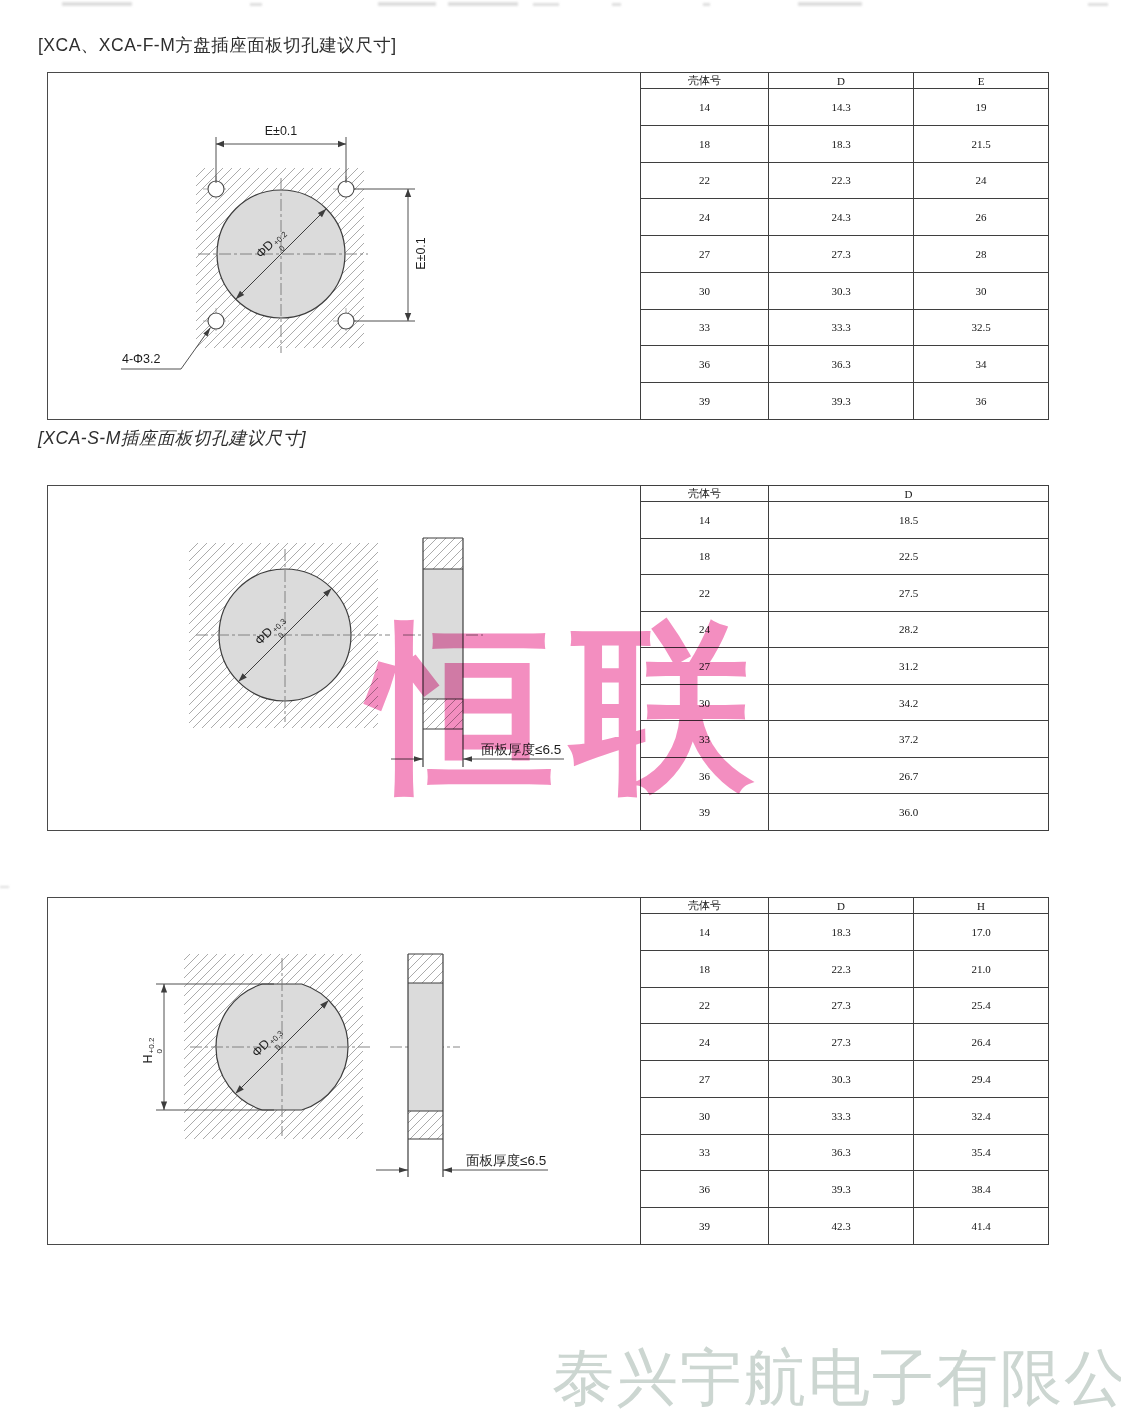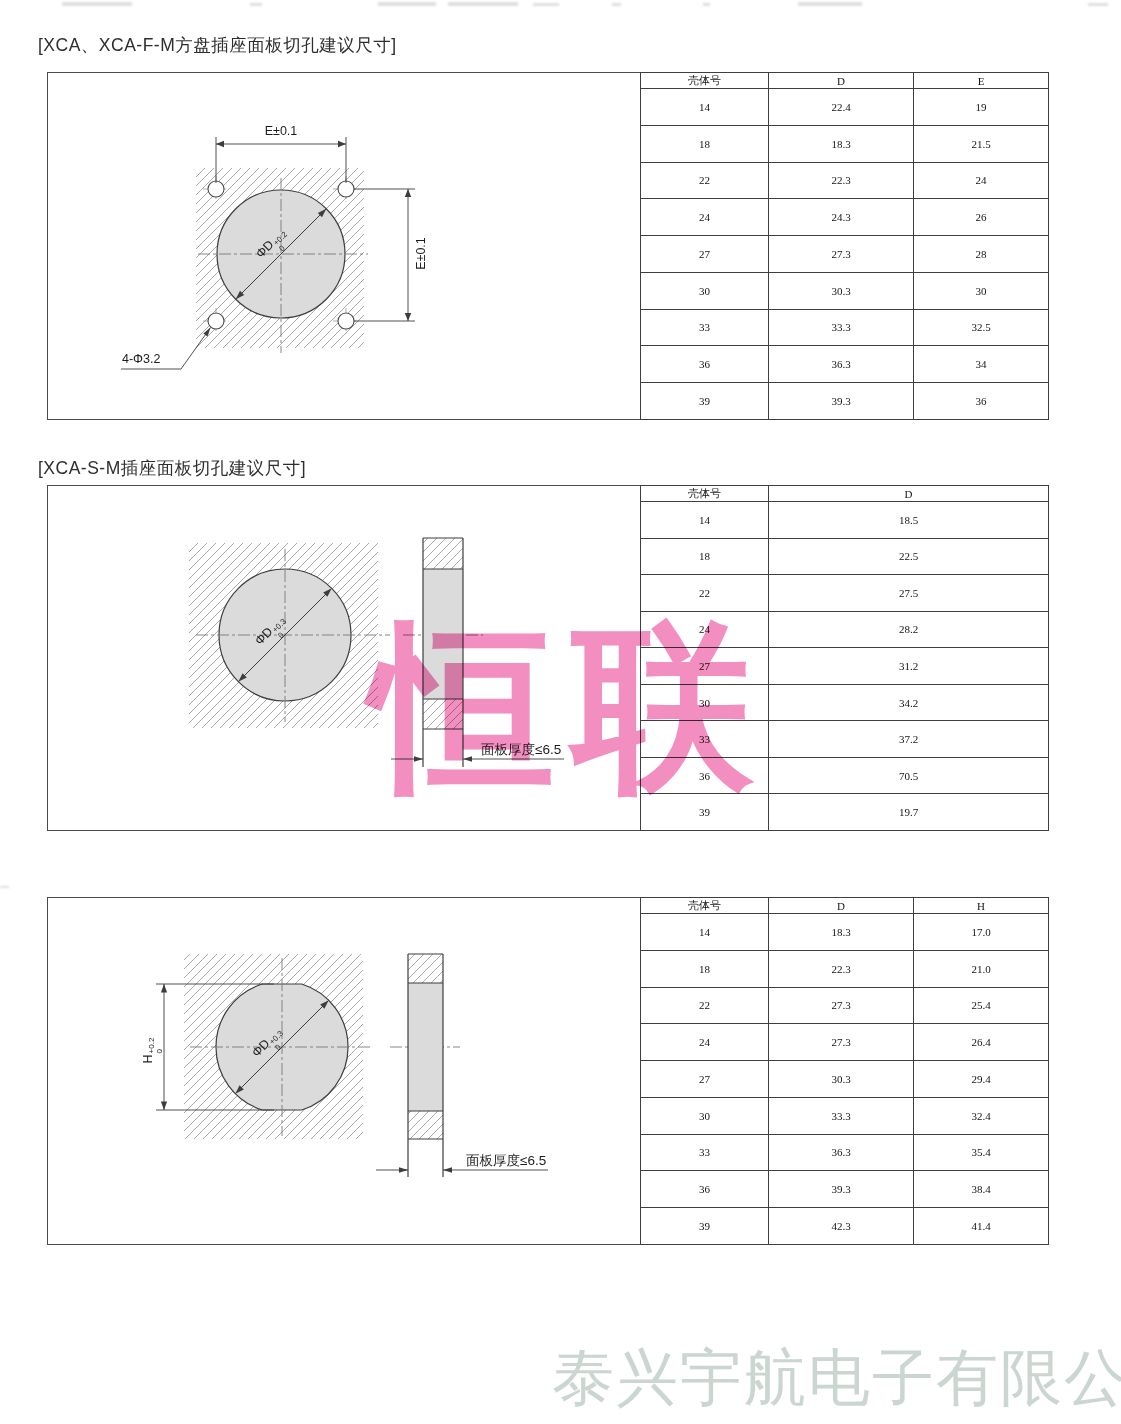--- a/index.html
+++ b/index.html
@@ -126,21 +126,21 @@
       <thead>
           <tr>
             <th>壳体号</th>
             <th>D</th>
             <th>E</th>
           </tr>
         </thead>
       <tbody>
           <tr>
             <td>14</td>
-            <td>22.4</td>
+            <td>14.3</td>
             <td>19</td>
           </tr>
           <tr>
             <td>18</td>
             <td>18.3</td>
             <td>21.5</td>
           </tr>
           <tr>
             <td>22</td>
             <td>22.3</td>
@@ -173,21 +173,21 @@
           </tr>
           <tr>
             <td>39</td>
             <td>39.3</td>
             <td>36</td>
           </tr>
         </tbody>
     </table>
   </div>
 
-  <div class="sec-title" style="top:456px;">[XCA-S-M插座面板切孔建议尺寸]</div>
+  <div class="sec-title" style="top:426px;font-style:italic;">[XCA-S-M插座面板切孔建议尺寸]</div>
 
   <div class="box" style="top:485px;height:344px;">
     <svg width="1000" height="344" viewBox="0 0 1000 344">
       <defs>
         <pattern id="hatchB" width="9" height="9" patternUnits="userSpaceOnUse">
           <path d="M0 9 L9 0" stroke="#969696" stroke-width="0.8"></path>
         </pattern>
       </defs>
       <rect x="141" y="57" width="189" height="185" fill="url(#hatchB)"></rect>
       <circle cx="237" cy="149" r="66" fill="#dbdbdb" stroke="#3d3d3d" stroke-width="1.2"></circle>
@@ -271,25 +271,25 @@
           <tr>
             <td>30</td>
             <td>34.2</td>
           </tr>
           <tr>
             <td>33</td>
             <td>37.2</td>
           </tr>
           <tr>
             <td>36</td>
-            <td>70.5</td>
+            <td>26.7</td>
           </tr>
           <tr>
             <td>39</td>
-            <td>19.7</td>
+            <td>36.0</td>
           </tr>
         </tbody>
     </table>
   </div>
 
 
   <div class="box" style="top:897px;height:346px;">
     <svg width="1000" height="346" viewBox="0 0 1000 346">
       <defs>
         <pattern id="hatchC" width="9" height="9" patternUnits="userSpaceOnUse">

